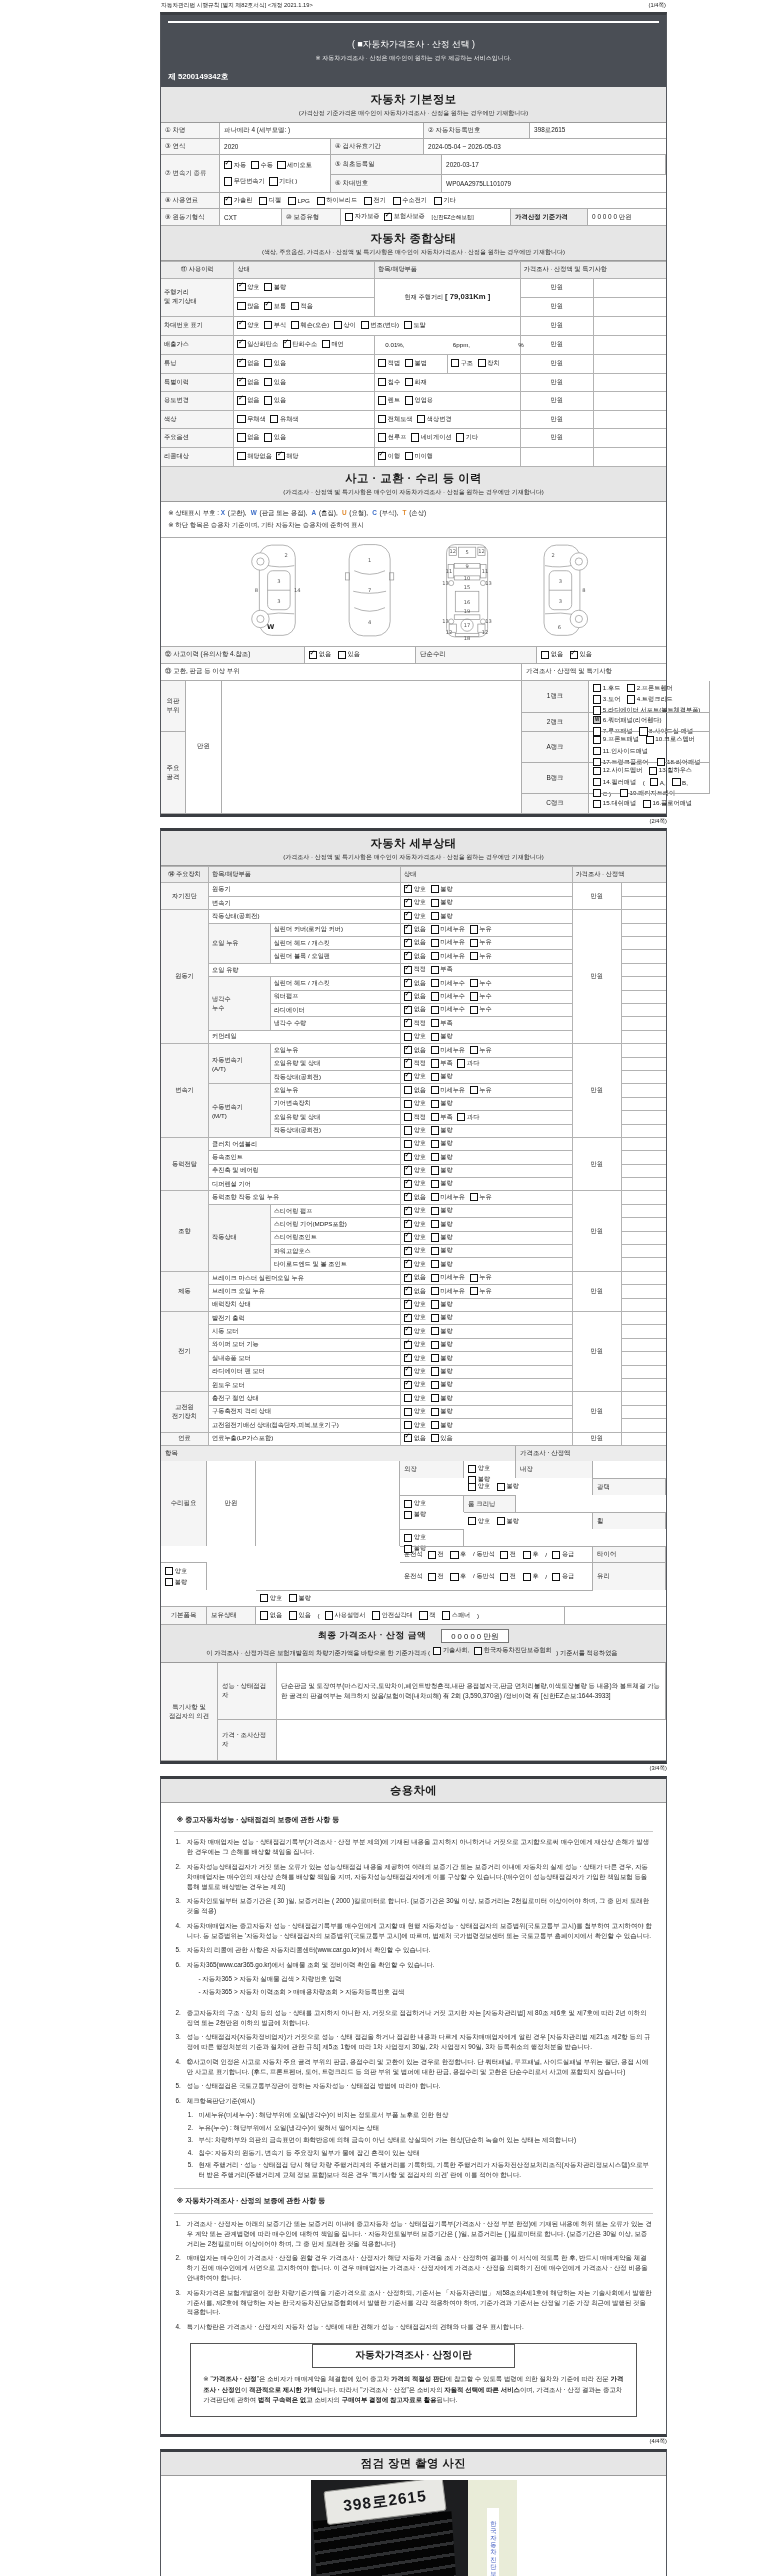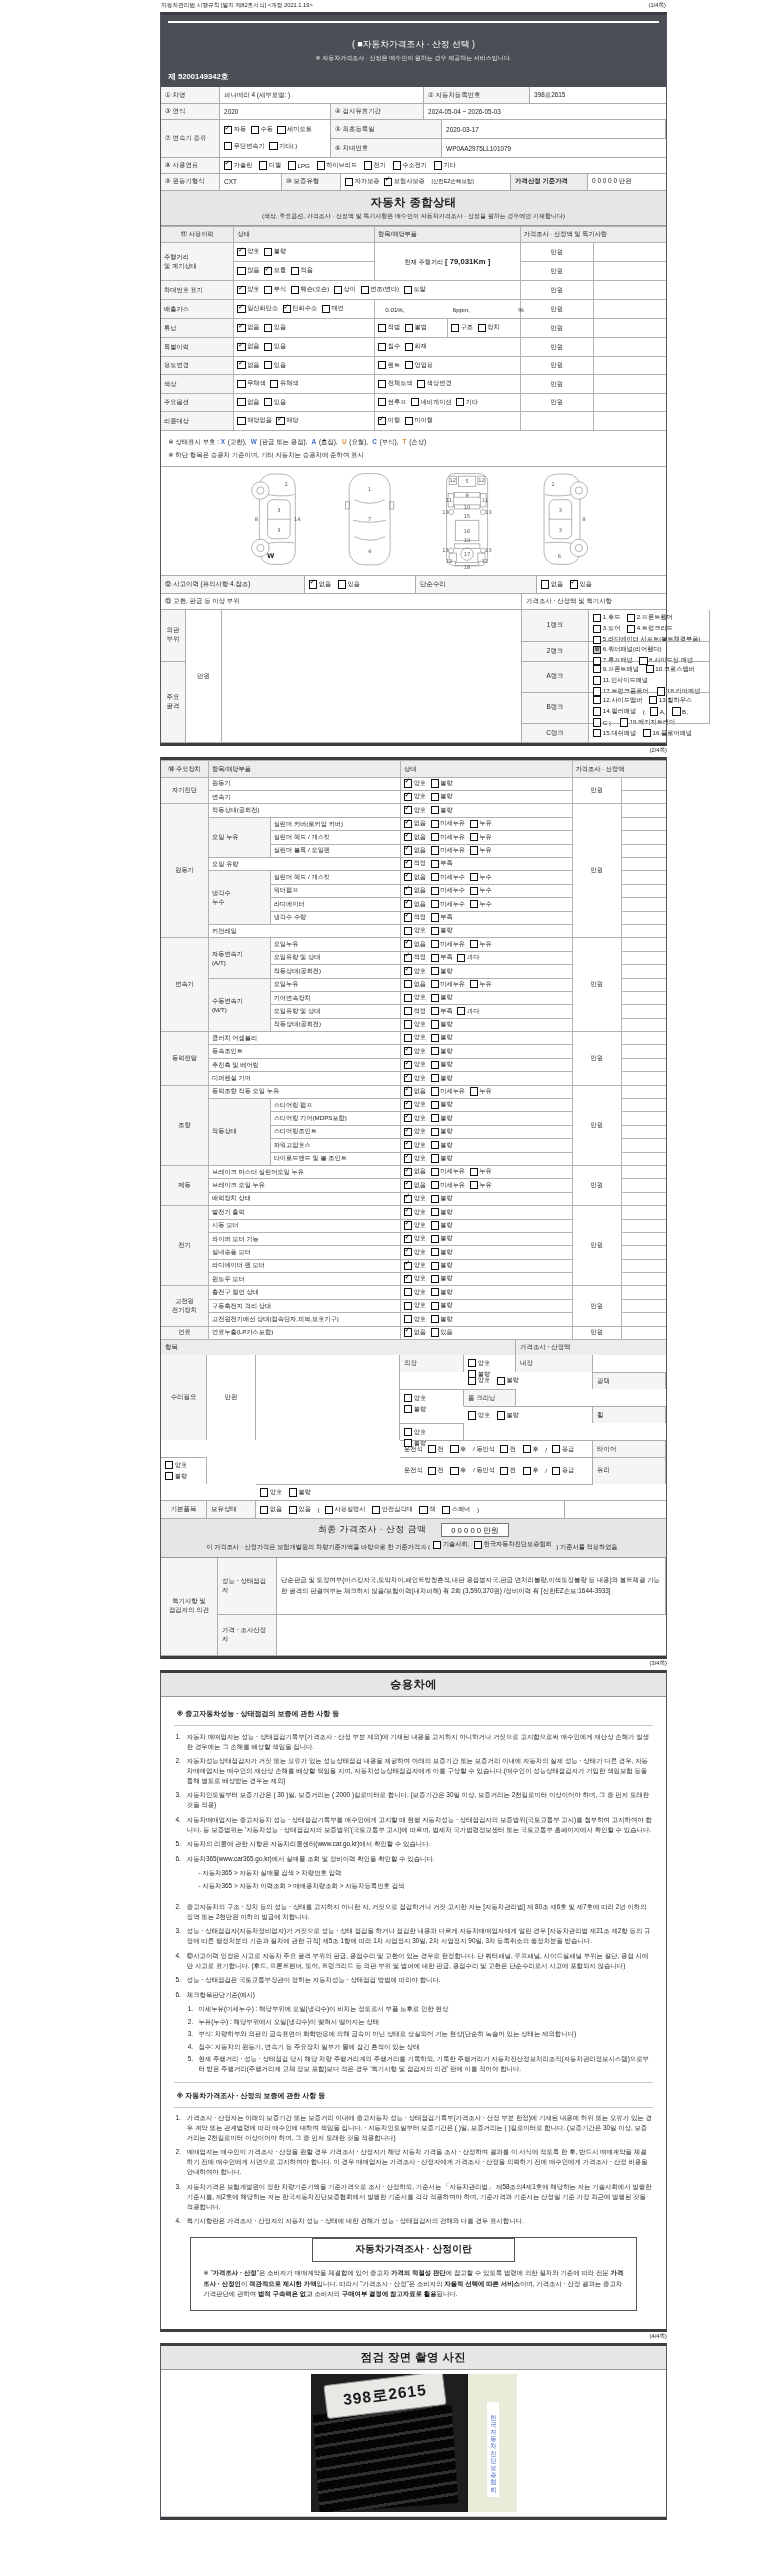--- a/index.html
+++ b/index.html
@@ -74,20 +74,24 @@
 
   <div class="frame">
 
     <div class="dhead">
       <div class="wline"></div>
       <div class="sub">( ■자동차가격조사 · 산정 선택 )</div>
       <div class="nt">※ 자동차가격조사 · 산정은 매수인이 원하는 경우 제공하는 서비스입니다.</div>
       <div class="repno">제 5200149342호</div>
     </div>
 
+    <div class="sechead">
+      <h2>자동차 기본정보</h2>
+      <div class="note">(가격산정 기준가격은 매수인이 자동차가격조사 · 산정을 원하는 경우에만 기재합니다)</div>
+    </div>
     <div class="grow" style="grid-template-columns:59px 111px 93px 106px 1fr;">
       <div class="gc lab">① 차명</div>
       <div class="gc" style="grid-column:2/4;">파나메라 4 (세부모델: )</div>
       <div class="gc lab">② 자동차등록번호</div>
       <div class="gc">398로2615</div>
     </div>
     <div class="grow" style="grid-template-columns:59px 111px 93px 1fr;">
       <div class="gc lab">③ 연식</div>
       <div class="gc">2020</div>
       <div class="gc lab">④ 검사유효기간</div>
@@ -388,20 +392,24 @@
               </span><span class="opt">
                 <span class="cb"></span>
                 <span class="cl">미이행</span>
               </span></td>
         <td></td>
             <td></td>
       </tr>
     </tbody>
       </table>
 
+    <div class="sechead">
+      <h2>사고 · 교환 · 수리 등 이력</h2>
+      <div class="note">(가격조사 · 산정액 및 특기사항은 매수인이 자동차가격조사 · 산정을 원하는 경우에만 기재합니다)</div>
+    </div>
     <div class="legend">
       <div>
         <span>※ 상태표시 부호 : </span>
         <span id="codeline"><span class="code" style="color: rgb(59, 108, 199);">X</span><span style="margin-right: 4.1px;"> (교환),</span><span class="code" style="color: rgb(59, 108, 199);">W</span><span style="margin-right: 4.1px;"> (판금 또는 용접),</span><span class="code" style="color: rgb(59, 108, 199);">A</span><span style="margin-right: 4.1px;"> (흠집),</span><span class="code" style="color: rgb(224, 138, 46);">U</span><span style="margin-right: 4.1px;"> (요철),</span><span class="code" style="color: rgb(59, 108, 199);">C</span><span style="margin-right: 4.1px;"> (부식),</span><span class="code" style="color: rgb(224, 138, 46);">T</span><span style="margin-right: 4.1px;"> (손상)</span></span>
       </div>
       <div>※ 하단 항목은 승용차 기준이며, 기타 자동차는 승용차에 준하여 표시</div>
     </div>
     <div class="diag">
       <svg width="506" height="100" viewBox="0 0 983 195">
         <g fill="none" stroke="#909090" stroke-width="1.3">
@@ -640,20 +648,24 @@
           <span class="opt">
             <span class="cb"></span>
             <span class="cl">16.플로어패널</span>
           </span>
         </div>
     </div>
   </div>
   <div class="pgmark">(2/4쪽)</div>
 
   <div class="frame">
+    <div class="sechead">
+      <h2>자동차 세부상태</h2>
+      <div class="note">(가격조사 · 산정액 및 특기사항은 매수인이 자동차가격조사 · 산정을 원하는 경우에만 기재합니다)</div>
+    </div>
     <table class="f">
       <colgroup>
           <col style="width:47px">
           <col style="width:61px">
           <col style="width:129px">
           <col style="width:170px">
           <col style="width:49px">
           <col style="width:44px">
         </colgroup>
       <tbody>
@@ -1360,21 +1372,21 @@
           <span class="opt">
             <span class="cb"></span>
             <span class="cl">스패너</span>
           </span>
           <span class="mt">)</span>
         </div>
       <div class="gc"></div>
     </div>
 
     <div style="background:#e6e6e6;text-align:center;padding:5.2px 0 4.6px;border-bottom:0.5px solid #9a9a9a;">
-      <span style="font-size:8.8px;font-weight:normal;letter-spacing:0.5px;">최종 가격조사 · 산정 금액</span>
+      <span style="font-size:8.8px;font-weight:bold;letter-spacing:0.5px;">최종 가격조사 · 산정 금액</span>
       <span style="font-size:7.7px;border:0.5px solid #777;background:#fff;padding:1.5px 9.3px;margin-left:12.4px;">0 0 0 0 0 만원</span>
       <div style="font-size:6px;margin-top:4.1px;"><span class="mt">이 가격조사 · 산정가격은 보험개발원의 차량기준가액을 바탕으로 한 기준가격과 (</span><span class="opt">
             <span class="cb"></span>
             <span class="cl">기술사회,</span>
           </span><span class="opt">
             <span class="cb"></span>
             <span class="cl">한국자동차진단보증협회</span>
           </span><span class="mt">) 기준서를 적용하였음</span></div>
     </div>
 

